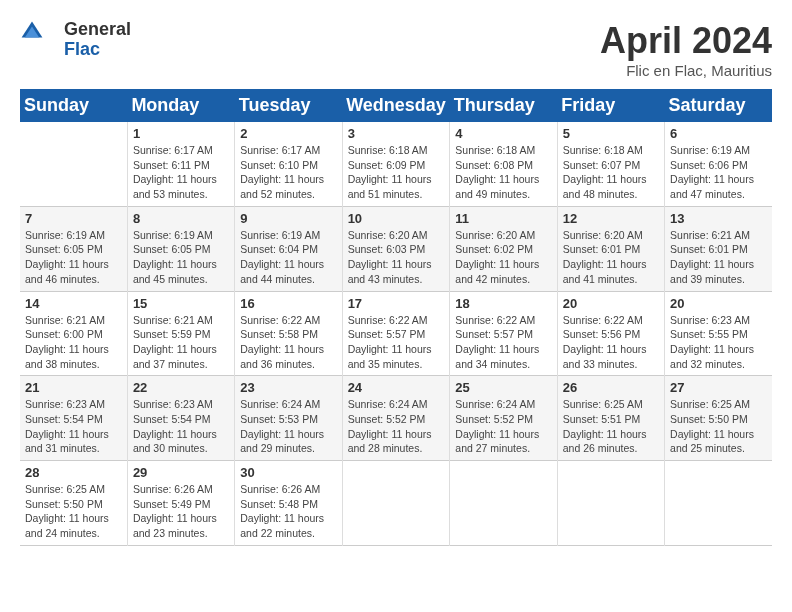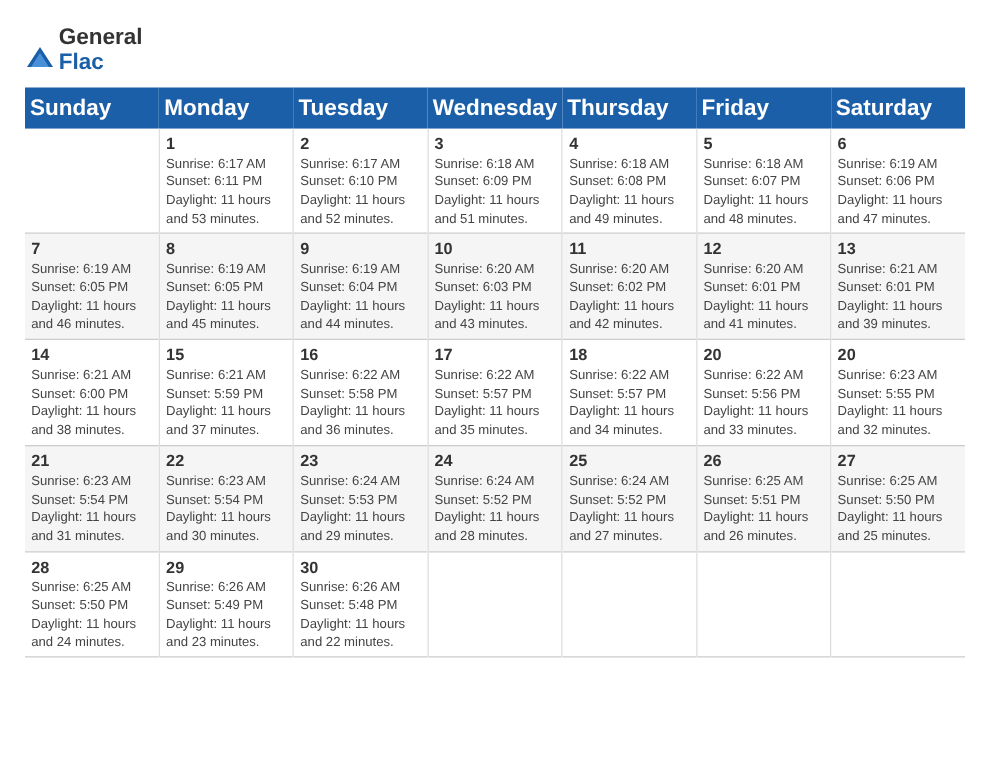--- a/index.html
+++ b/index.html
@@ -11,22 +11,22 @@
       padding: 20px;
     }
     .header {
       display: flex;
       justify-content: space-between;
       align-items: flex-start;
       margin-bottom: 10px;
     }
     .logo {
       display: flex;
-      align-items: flex-end;
-      gap: 3px;
+      align-items: flex-start;
+      gap: 20px;
     }
     .logo-text {
       display: flex;
       flex-direction: column;
       line-height: 1.1;
     }
     .logo-general {
       font-size: 18px;
       font-weight: bold;
       color: #333;
@@ -107,20 +107,24 @@
   <div class="logo">
     <svg class="logo-icon" viewBox="0 0 30 30" xmlns="http://www.w3.org/2000/svg">
       <polygon points="15,2 28,22 2,22" fill="#1a5fa8"></polygon>
       <polygon points="15,8 24,22 6,22" fill="#4a90d9"></polygon>
     </svg>
     <div class="logo-text">
       <span class="logo-general">General</span>
       <span class="logo-blue">Flac</span>
     </div>
   </div>
+  <div class="title-block">
+    <div class="month-title">April 2024</div>
+    <div class="location">Flic en Flac, Mauritius</div>
+  </div>
 </div>
 
 <table class="calendar">
   <thead>
     <tr>
     <th>Sunday</th>
         <th>Monday</th>
         <th>Tuesday</th>
         <th>Wednesday</th>
         <th>Thursday</th>

